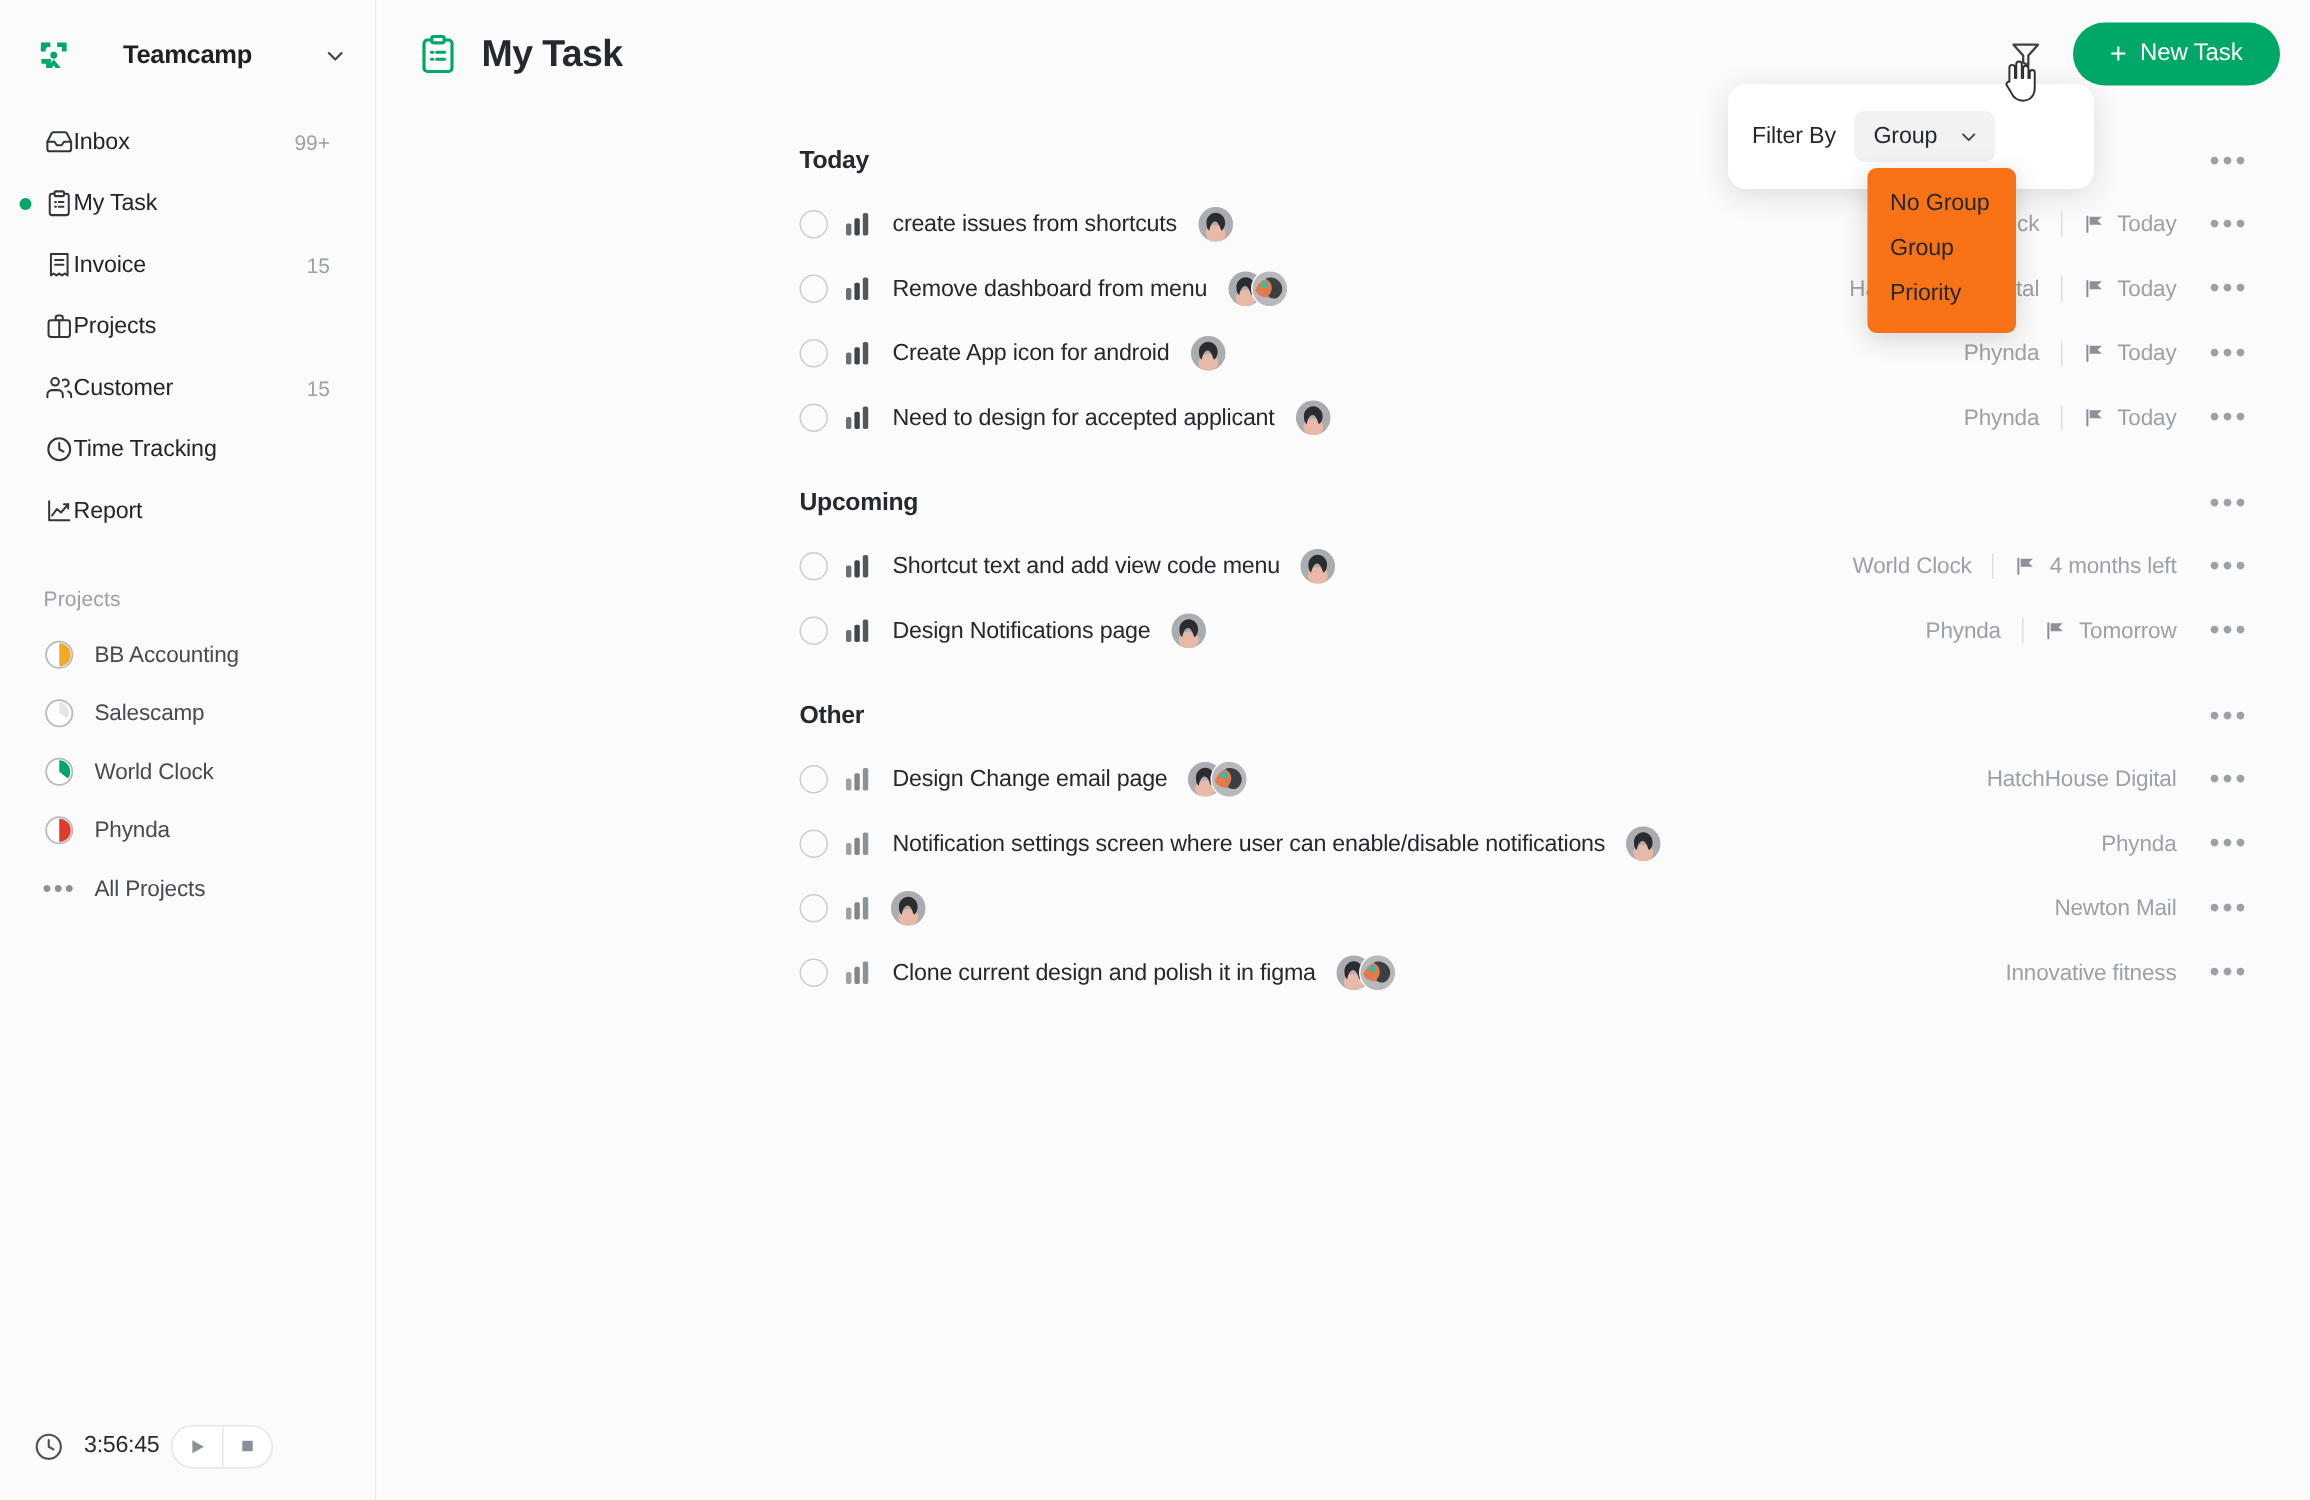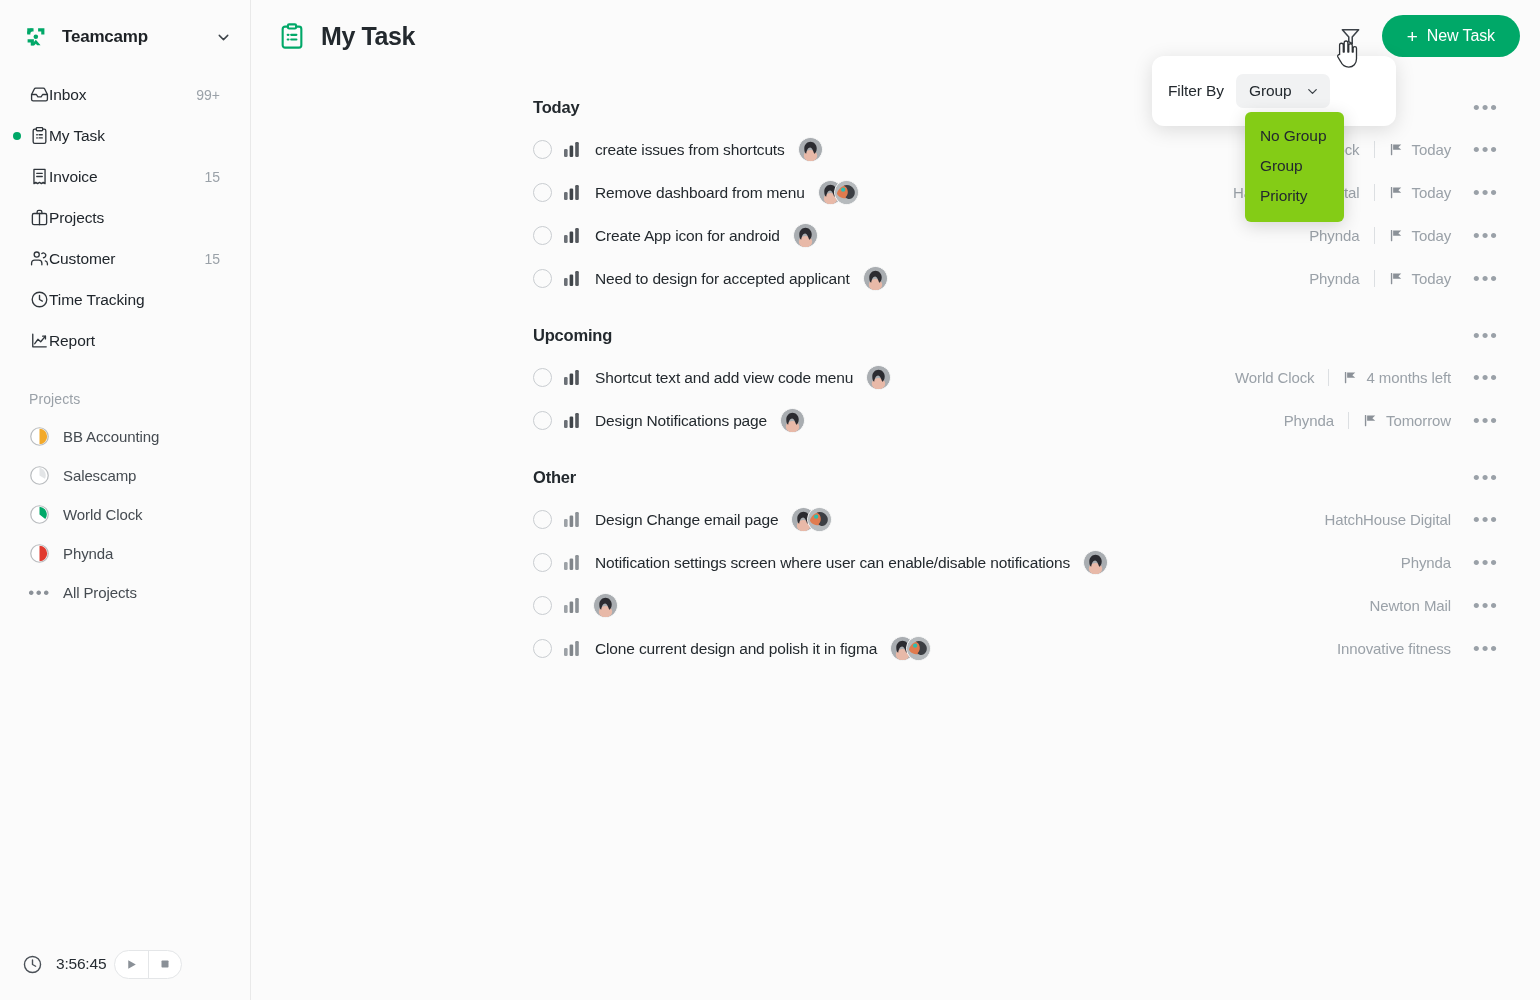--- a/index.html
+++ b/index.html
@@ -14,21 +14,21 @@
   
   #sidebar {
     width: 251px; height: 1000px;
     background: #fbfbfb;
     border-right: 1px solid #e9e9e9;
     position: relative;
     flex: 0 0 251px;
   }
   .brand {
     display: flex; align-items: center;
-    height: 74px; padding: 0 18px 0 22px;
+    height: 74px; padding: 0 18px 0 22px; gap: 20px;
   }
   .brand-logo { width: 28px; height: 28px; flex: 0 0 28px; }
   .brand-name {
     font-size: 17px; font-weight: bold; color: #1d2125;
     margin-left: 12px; letter-spacing: -.2px;
   }
   .brand-chev { margin-left: auto; color: #3d4349; display: flex; }
 
   .nav { padding: 0 14px; }
   .nav-item {
@@ -115,21 +115,21 @@
   .filter-select {
     margin-left: 12px; background: #f1f2f3; border-radius: 7px;
     height: 34px; min-width: 94px;
     display: flex; align-items: center; justify-content: space-between;
     padding: 0 10px 0 13px; cursor: pointer;
   }
   .filter-select-val { font-size: 15.5px; color: #23292e; letter-spacing: -.1px; }
   .filter-menu {
     position: absolute; left: 1245px; top: 112px;
     width: 99px;
-    background: #84cc16; border-radius: 6px;
+    background: #f97316; border-radius: 6px;
     box-shadow: 0 4px 18px rgba(0,0,0,.16);
     padding: 9px 0 11px 0;
     z-index: 50;
   }
   .filter-menu-item {
     font-size: 15.5px; color: #23292e;
     padding: 6px 0 6px 15px; cursor: pointer; white-space: nowrap;
     letter-spacing: -.1px;
   }
 

